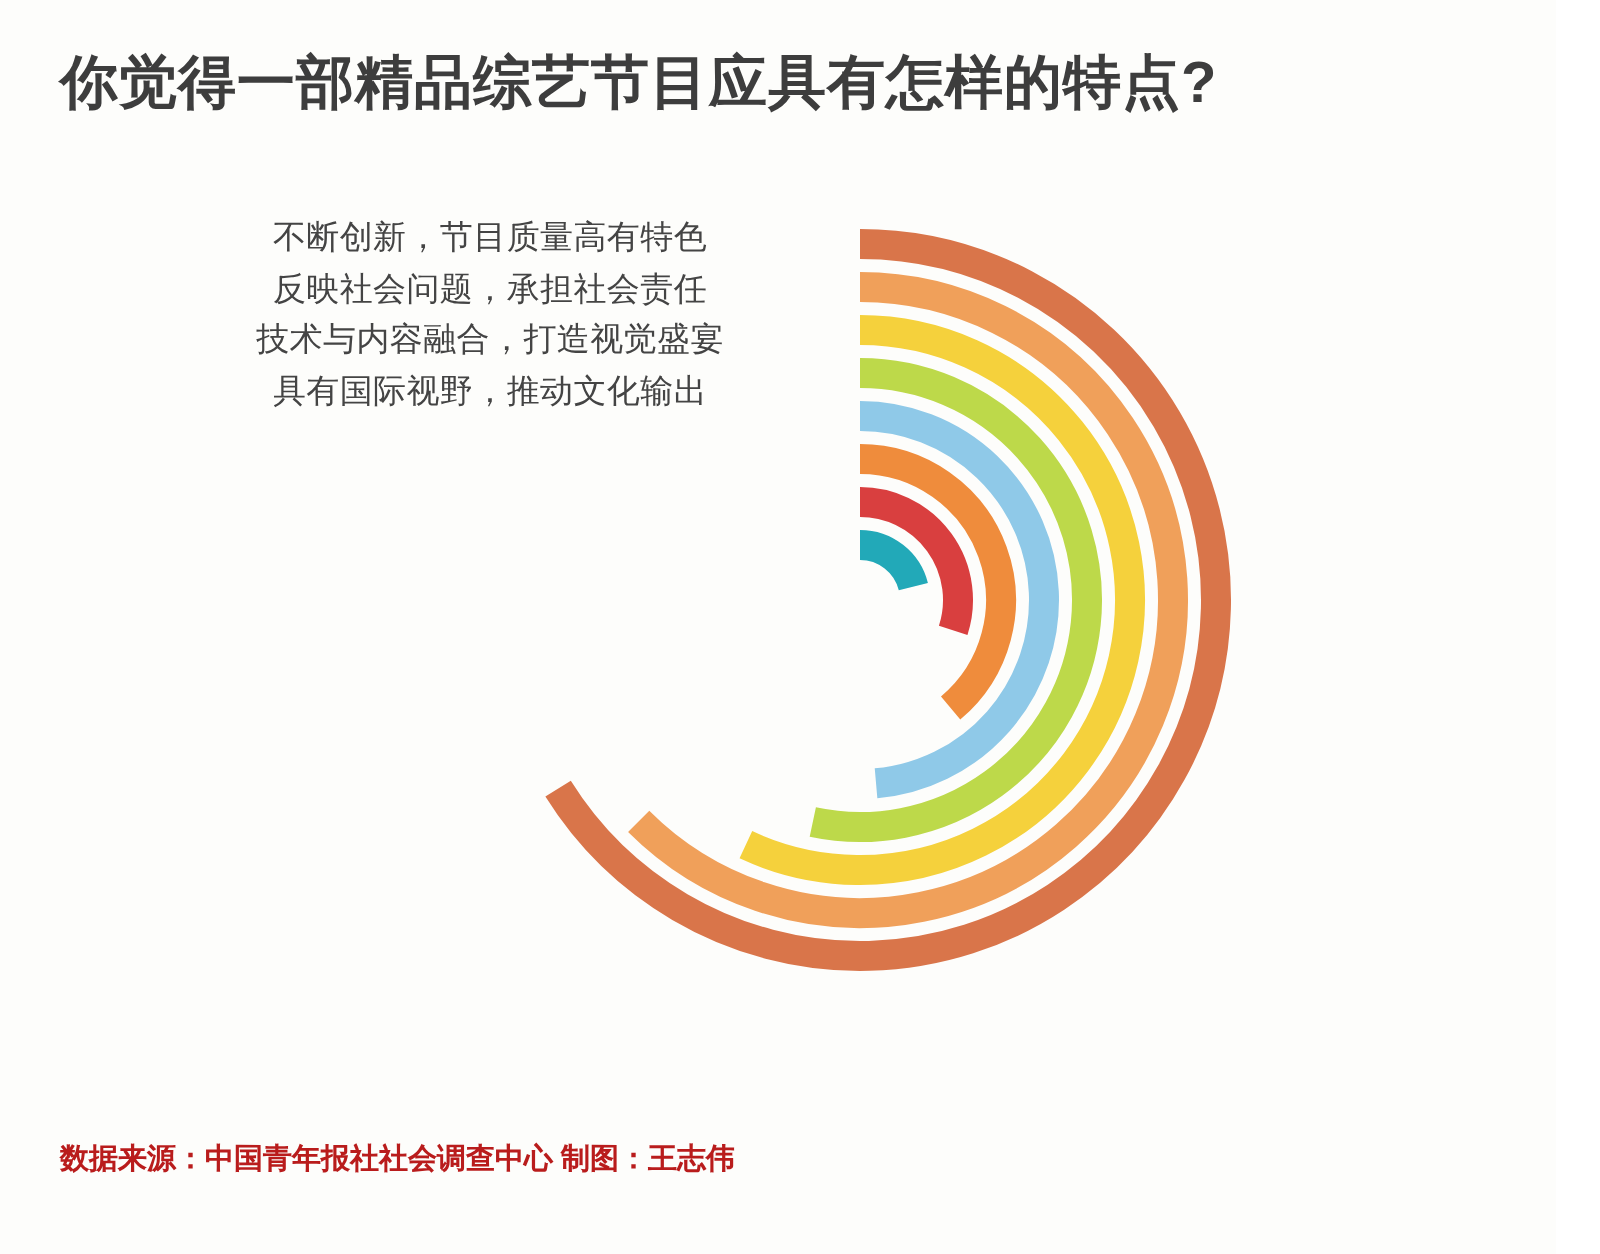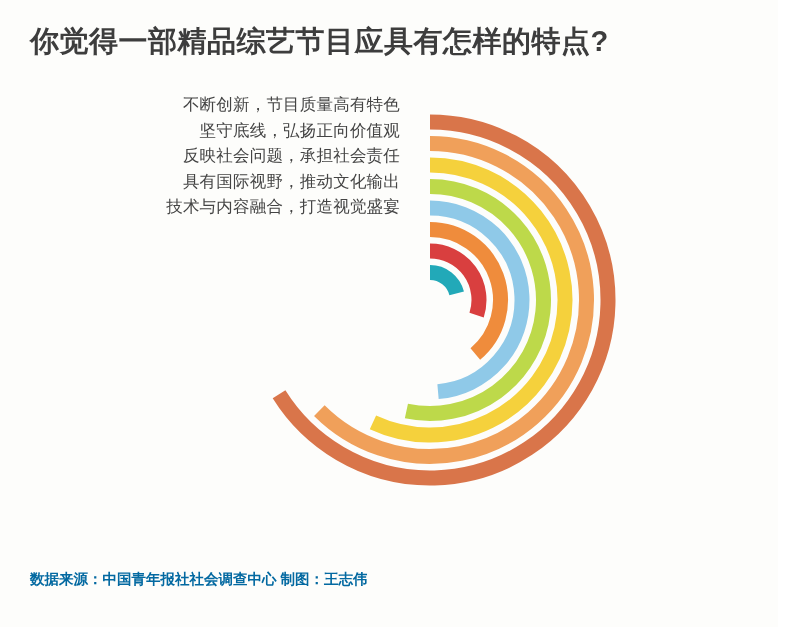--- a/index.html
+++ b/index.html
@@ -38,38 +38,38 @@
     height: 450px;
   }
   #radial-svg {
     position: absolute;
     left: 0;
     top: 0;
   }
   #category-labels {
     position: absolute;
     left: 90px;
-    top: 92px;
+    top: 107px;
     width: 310px;
-    text-align: right;
+    text-align: center;
   }
   .cat-label {
     font-size: 16.5px;
     color: #444444;
     line-height: 25.5px;
     height: 25.5px;
     white-space: nowrap;
     letter-spacing: 0.2px;
   }
   #footer-source {
     position: absolute;
     left: 30px;
     top: 570px;
     font-size: 14.5px;
-    color: #0369a1;
+    color: #b91c1c;
     font-weight: bold;
     white-space: nowrap;
   }
 </style>
 </head>
 <body>
 
 <div id="page">
 
   <div id="chart-title">你觉得一部精品综艺节目应具有怎样的特点?</div>
@@ -84,21 +84,20 @@
           <path d="M 430 128 A 92 92 0 0 1 438.01832833278456 311.6499122244406" fill="none" stroke="#8fc9e8" stroke-width="15" stroke-linecap="butt"></path>
           <path d="M 430 149.5 A 70.5 70.5 0 0 1 475.31652648290105 274.00613323988796" fill="none" stroke="#ef8c3c" stroke-width="15" stroke-linecap="butt"></path>
           <path d="M 430 171 A 49 49 0 0 1 476.6017692984625 235.14183272437242" fill="none" stroke="#d93f3f" stroke-width="15" stroke-linecap="butt"></path>
           <path d="M 430 192.5 A 27.5 27.5 0 0 1 456.68313247258993 213.34714787100913" fill="none" stroke="#22a9b8" stroke-width="15" stroke-linecap="butt"></path>
         </g>
     </svg>
   </div>
 
   <div id="category-labels">
     <div class="cat-label">不断创新，节目质量高有特色</div>
-    <div class="cat-label">坚守底线，弘扬正向价值观</div>
     <div class="cat-label">反映社会问题，承担社会责任</div>
+    <div class="cat-label">技术与内容融合，打造视觉盛宴</div>
     <div class="cat-label">具有国际视野，推动文化输出</div>
-    <div class="cat-label">技术与内容融合，打造视觉盛宴</div>
   </div>
 
   <div id="footer-source">数据来源：中国青年报社社会调查中心 制图：王志伟</div>
 
 </div>
 
 </body></html>

